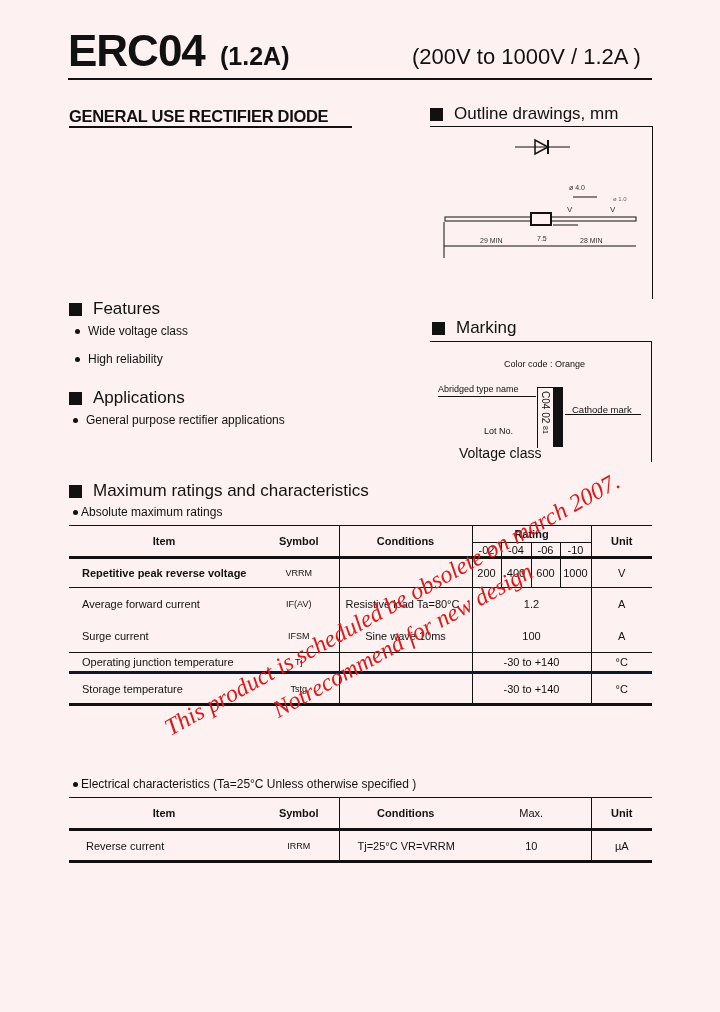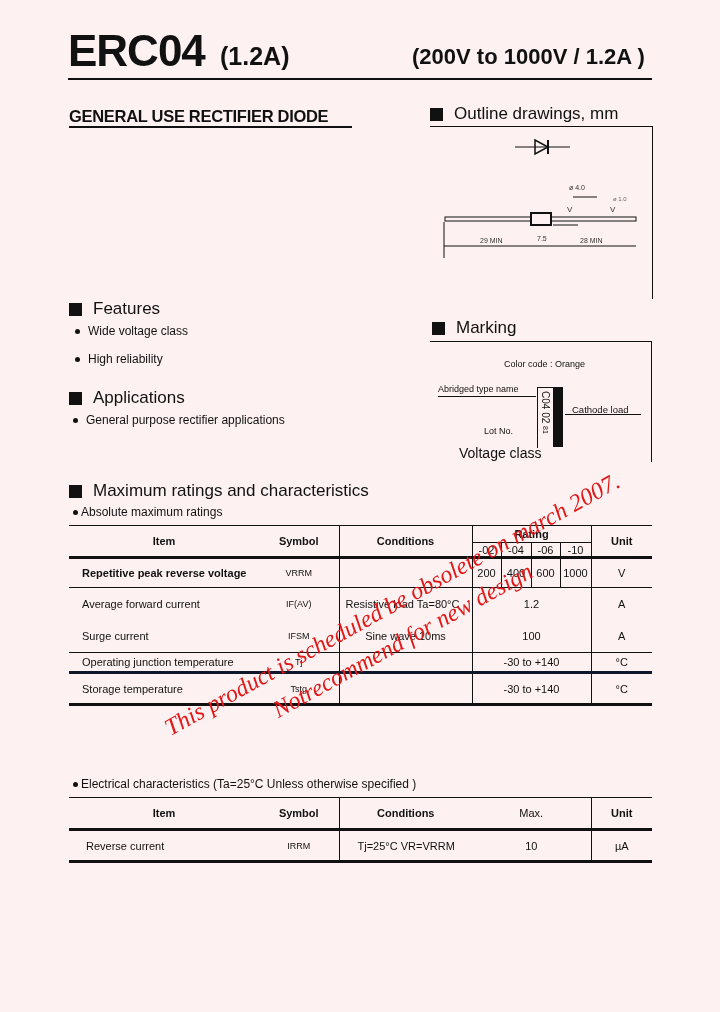--- a/index.html
+++ b/index.html
@@ -3,21 +3,21 @@
 <meta charset="utf-8">
 <style>
   html, body { margin:0; padding:0; }
   body {
     width:720px; height:1012px; background:#fdf2f1; position:relative; overflow:hidden;
     font-family:"Liberation Sans", sans-serif; color:#111;
   }
   .abs { position:absolute; }
   .title-main { left:68px; top:28px; font-size:44px; font-weight:bold; letter-spacing:-1px; line-height:46px; }
   .title-sub { left:220px; top:42px; font-size:25px; font-weight:bold; }
-  .title-range { left:412px; top:44px; font-size:22px; font-weight:bold; }
+  .title-range { left:412px; top:44px; font-size:22px; font-weight:normal; }
   .title-rule { left:68px; top:78px; width:584px; height:2px; background:#111; }
   .subtitle { left:69px; top:107px; font-size:16.5px; font-weight:bold; letter-spacing:-0.3px; }
   .subtitle-rule { left:69px; top:126px; width:283px; height:2px; background:#111; }
   .sec-head { font-size:17px; display:flex; align-items:center; }
   .sq { display:inline-block; width:13px; height:13px; background:#111; margin-right:11px; }
   .bullet { font-size:12px; display:flex; align-items:center; }
   .dot { display:inline-block; width:5px; height:5px; border-radius:50%; background:#111; margin-right:8px; }
   .box-outline { left:430px; top:126px; width:222px; height:172px; border-top:1px solid #111; border-right:1px solid #111; }
   .box-marking { left:430px; top:341px; width:221px; height:120px; border-top:1px solid #111; border-right:1px solid #111; }
   .sm { font-size:8px; }
@@ -94,21 +94,21 @@
 <div class="abs sm" style="left:504px;top:359px;font-size:9px;">Color code : Orange</div>
 <div class="abs sm" style="left:438px;top:384px;font-size:9px;">Abridged type name</div>
 <div class="abs" style="left:438px;top:396px;width:98px;height:1px;background:#111;"></div>
 <div class="abs sm" style="left:459px;top:405px;font-size:14px;margin-top:40px;">Voltage class</div>
 <div class="abs sm" style="left:484px;top:426px;font-size:9px;">Lot No.</div>
 <div class="abs" style="left:537px;top:387px;width:16px;height:60px;border-left:1px solid #111;border-top:1px solid #111;"></div>
 <div class="abs" style="left:553px;top:387px;width:10px;height:60px;background:#111;"></div>
 <div class="abs" style="left:540px;top:391px;font-size:10px;writing-mode:vertical-rl;line-height:10px;">
   <span>C04</span>&nbsp;<span>02</span>&nbsp;<span style="font-size:7px">81</span>
 </div>
-<div class="abs sm" style="left:572px;top:404px;font-size:9.5px;">Cathode load</div>
+<div class="abs sm" style="left:572px;top:404px;font-size:9.5px;">Cathode mark</div>
 <div class="abs" style="left:565px;top:414px;width:76px;height:1px;background:#111;"></div>
 
 <div class="abs sec-head" style="left:69px;top:481px;">
   <span class="sq"></span>
   <span>Maximum ratings and characteristics</span>
 </div>
 <div class="abs bullet" style="left:73px;top:505px;">
   <span class="dot" style="margin-right:3px"></span>
     <span>Absolute maximum ratings</span>
 </div>

